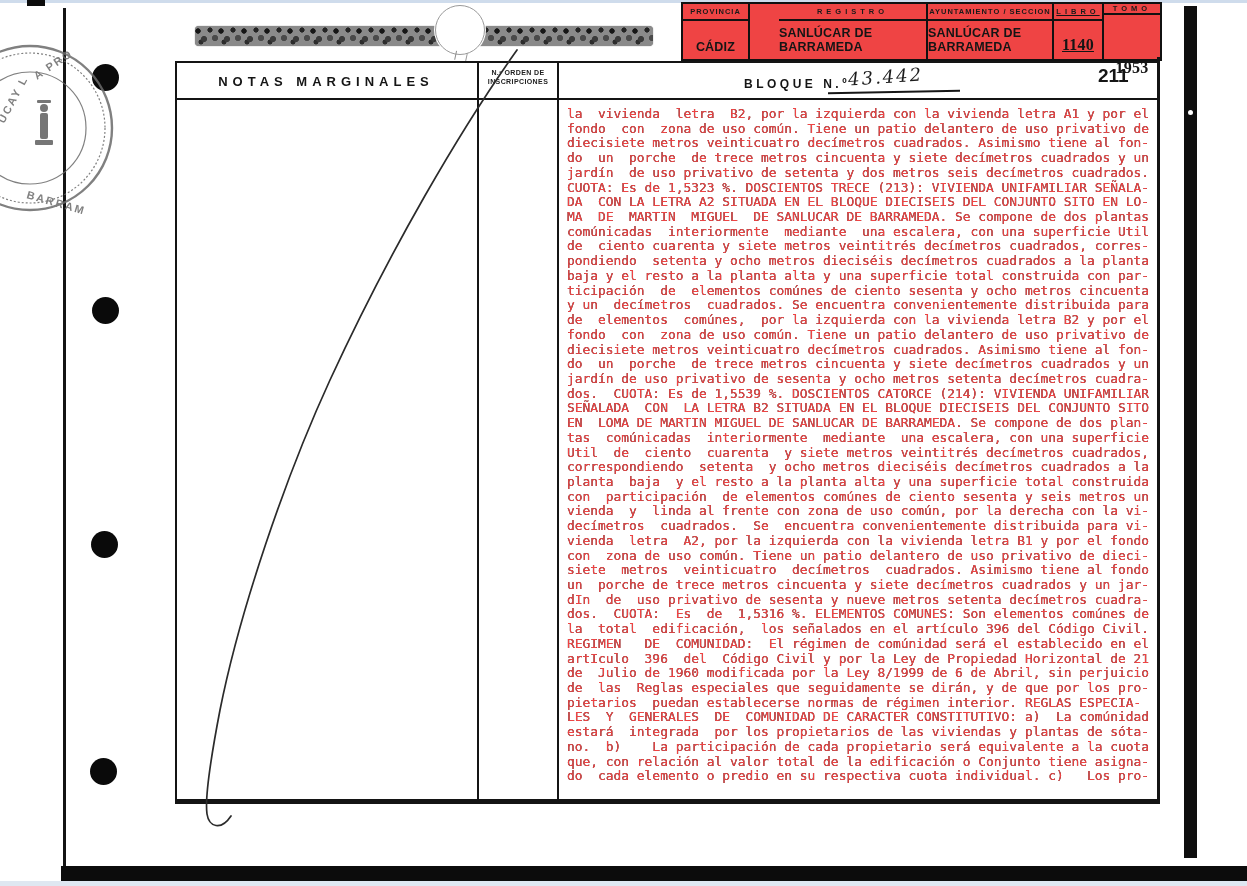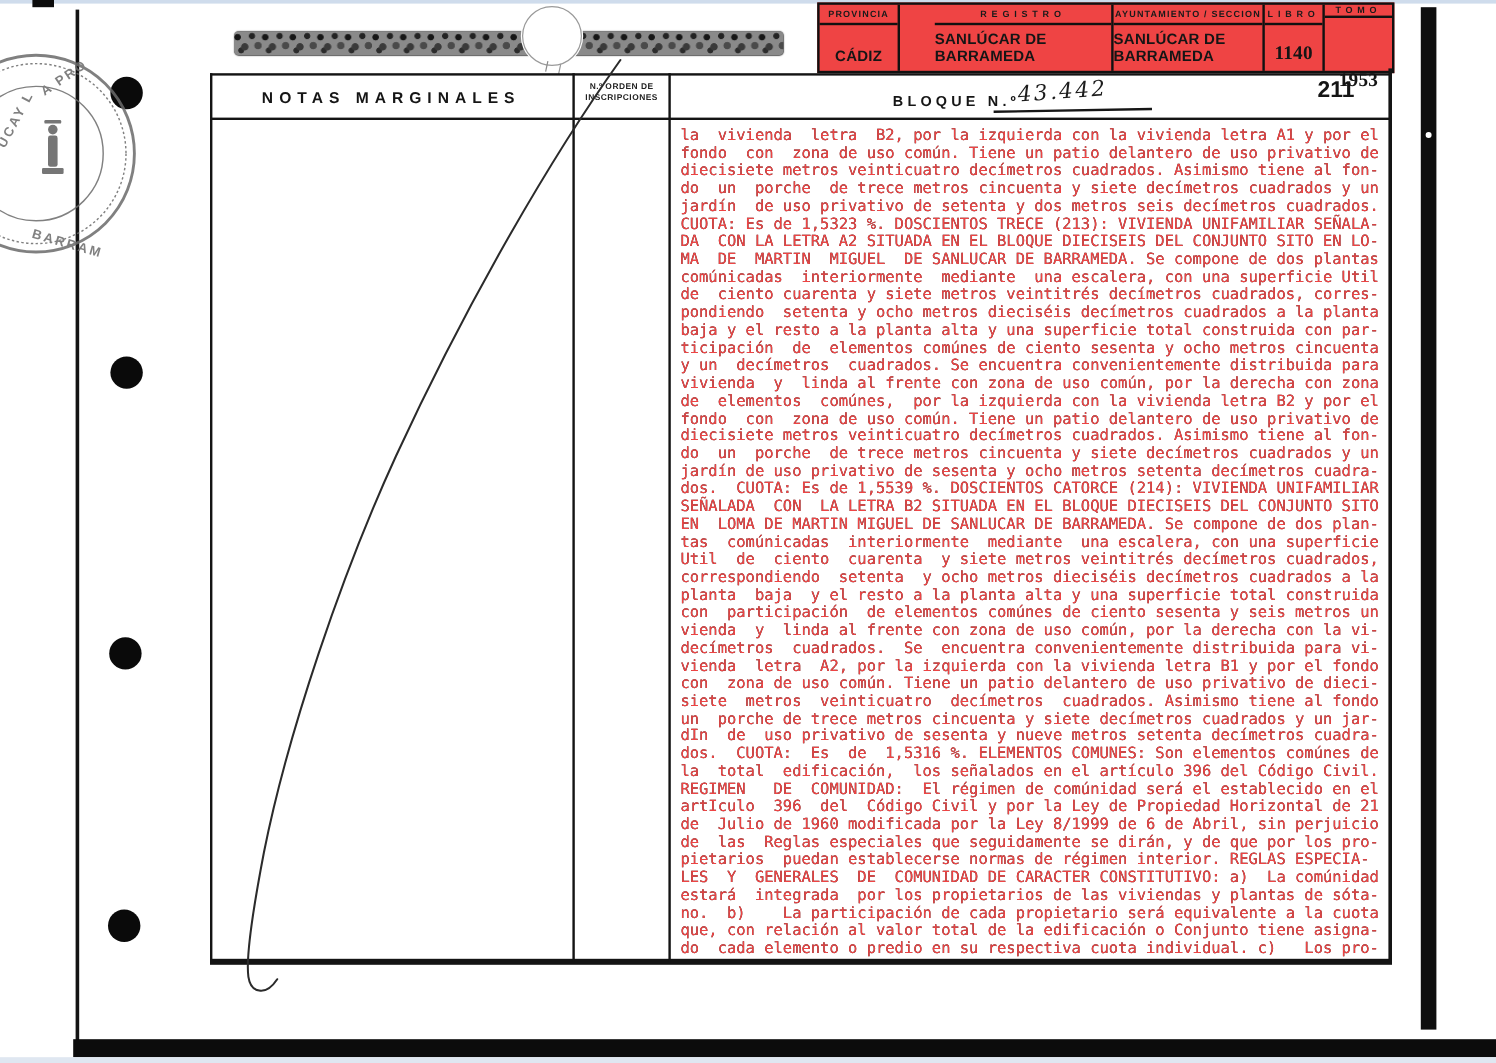--- a/index.html
+++ b/index.html
@@ -123,21 +123,21 @@
       <div class="reg-value">CÁDIZ</div>
     </div>
     <div class="reg-col" style="width:178px;padding-left:29px;">
       <div class="reg-label wide">REGISTRO</div>
       <div class="reg-value">SANLÚCAR DE BARRAMEDA</div>
     </div>
     <div class="reg-col" style="width:126px;">
       <div class="reg-label">AYUNTAMIENTO / SECCION</div>
       <div class="reg-value">SANLÚCAR DE BARRAMEDA</div>
     </div>
-    <div class="reg-col" style="width:50px;">
+    <div class="reg-col" style="width:50px;text-decoration:underline;">
       <div class="reg-label wide">LIBRO</div>
       <div class="reg-value num">1140</div>
     </div>
     <div class="reg-col" style="width:50px;flex:1;gap:44px;">
       <div class="reg-label wide">TOMO</div>
       <div class="reg-value num">1953</div>
     </div>
   </div>
 
   <div class="abs rule" id="hdr-top"></div>
@@ -166,21 +166,20 @@
       <div class="tline">jardín  de uso privativo de setenta y dos metros seis decímetros cuadrados.</div>
       <div class="tline">CUOTA: Es de 1,5323 %. DOSCIENTOS TRECE (213): VIVIENDA UNIFAMILIAR SEÑALA-</div>
       <div class="tline">DA  CON LA LETRA A2 SITUADA EN EL BLOQUE DIECISEIS DEL CONJUNTO SITO EN LO-</div>
       <div class="tline">MA  DE  MARTIN  MIGUEL  DE SANLUCAR DE BARRAMEDA. Se compone de dos plantas</div>
       <div class="tline">comúnicadas  interiormente  mediante  una escalera, con una superficie Util</div>
       <div class="tline">de  ciento cuarenta y siete metros veintitrés decímetros cuadrados, corres-</div>
       <div class="tline">pondiendo  setenta y ocho metros dieciséis decímetros cuadrados a la planta</div>
       <div class="tline">baja y el resto a la planta alta y una superficie total construida con par-</div>
       <div class="tline">ticipación  de  elementos comúnes de ciento sesenta y ocho metros cincuenta</div>
       <div class="tline">y un  decímetros  cuadrados. Se encuentra convenientemente distribuida para</div>
-      <div class="tline">vivienda  y  linda al frente con zona de uso común, por la derecha con zona</div>
       <div class="tline">de  elementos  comúnes,  por la izquierda con la vivienda letra B2 y por el</div>
       <div class="tline">fondo  con  zona de uso común. Tiene un patio delantero de uso privativo de</div>
       <div class="tline">diecisiete metros veinticuatro decímetros cuadrados. Asimismo tiene al fon-</div>
       <div class="tline">do  un  porche  de trece metros cincuenta y siete decímetros cuadrados y un</div>
       <div class="tline">jardín de uso privativo de sesenta y ocho metros setenta decímetros cuadra-</div>
       <div class="tline">dos.  CUOTA: Es de 1,5539 %. DOSCIENTOS CATORCE (214): VIVIENDA UNIFAMILIAR</div>
       <div class="tline">SEÑALADA  CON  LA LETRA B2 SITUADA EN EL BLOQUE DIECISEIS DEL CONJUNTO SITO</div>
       <div class="tline">EN  LOMA DE MARTIN MIGUEL DE SANLUCAR DE BARRAMEDA. Se compone de dos plan-</div>
       <div class="tline">tas  comúnicadas  interiormente  mediante  una escalera, con una superficie</div>
       <div class="tline">Util  de  ciento  cuarenta  y siete metros veintitrés decímetros cuadrados,</div>

